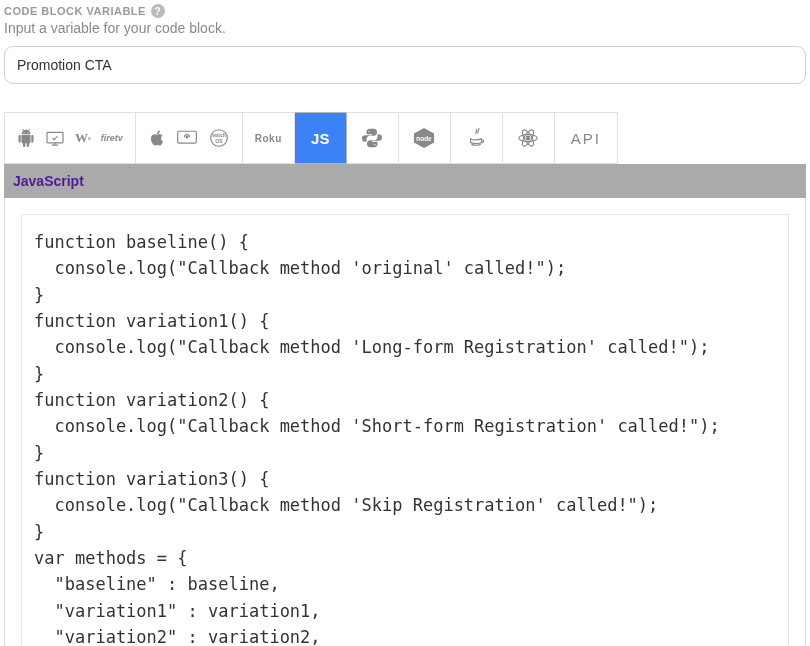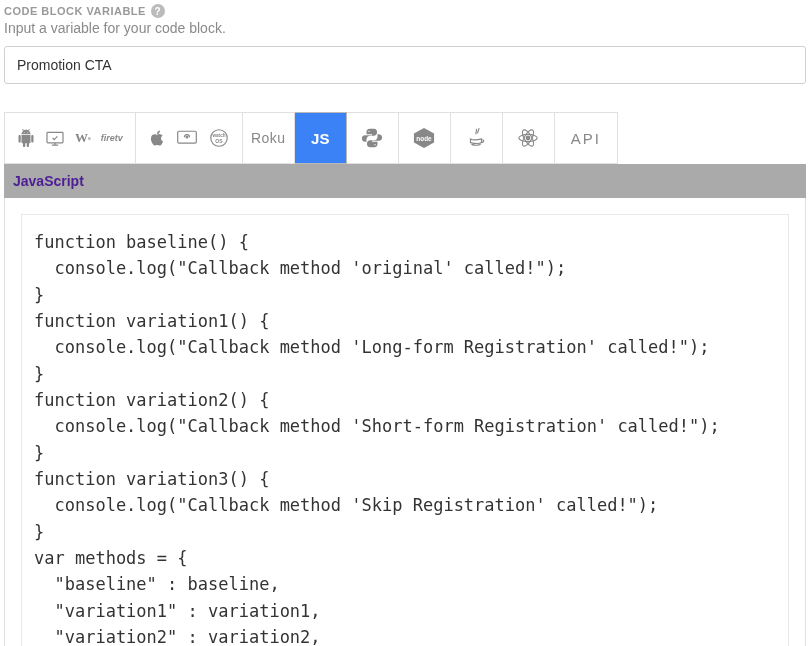--- a/index.html
+++ b/index.html
@@ -40,21 +40,21 @@
     .section-desc {
       font-size: 14px;
       color: #8a8a8a;
       margin-bottom: 10px;
     }
     .text-input {
       width: 100%;
       padding: 10px 12px;
       font-size: 14px;
       border: 1px solid #d0d0d0;
-      border-radius: 3px;
+      border-radius: 9px;
       color: #333;
       outline: none;
       margin-bottom: 28px;
     }
     .tab-row {
       display: flex;
       gap: 0;
     }
     .tab-group {
       display: flex;
@@ -133,22 +133,22 @@
       white-space: pre;
       overflow-x: auto;
     }
     .firetv-text {
       font-size: 9px;
       font-weight: 700;
       color: #888;
       font-style: italic;
     }
     .roku-text {
-      font-size: 14px;
-      font-weight: 400;
+      font-size: 10px;
+      font-weight: 700;
       color: #888;
       letter-spacing: 0.5px;
     }
   </style>
 </head>
 <body>
 
 
 
 <div class="section-label">

